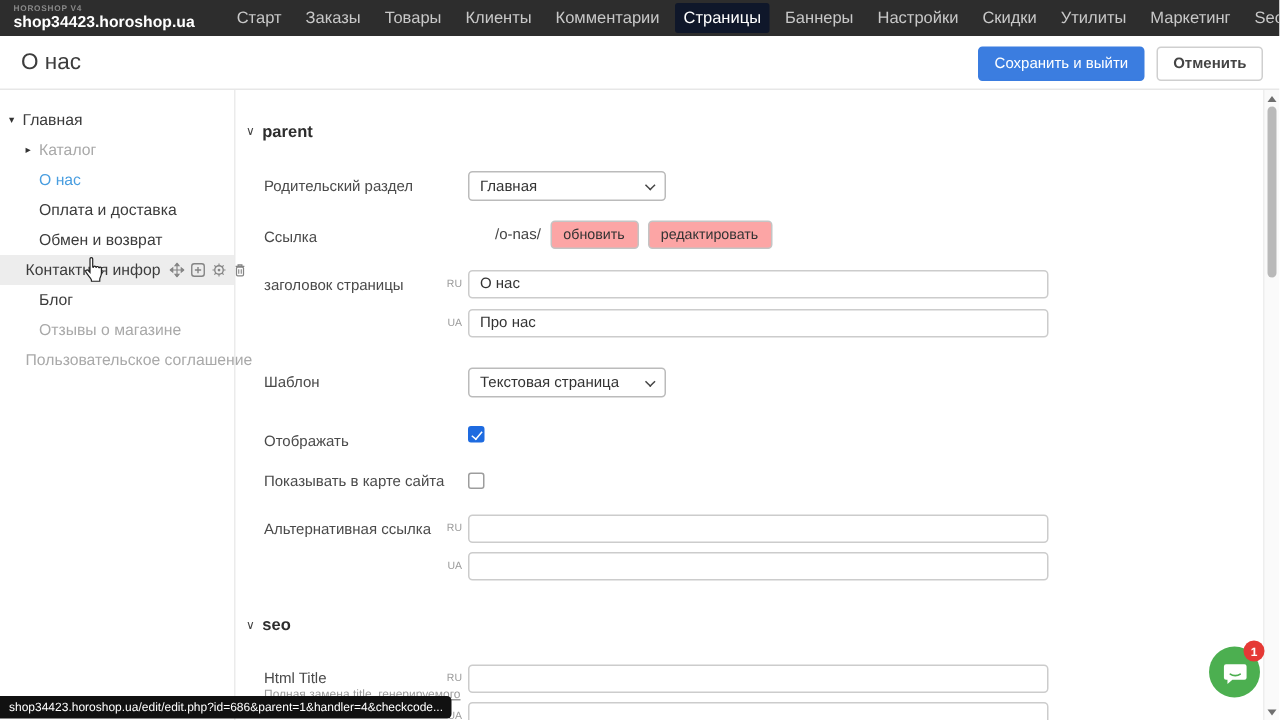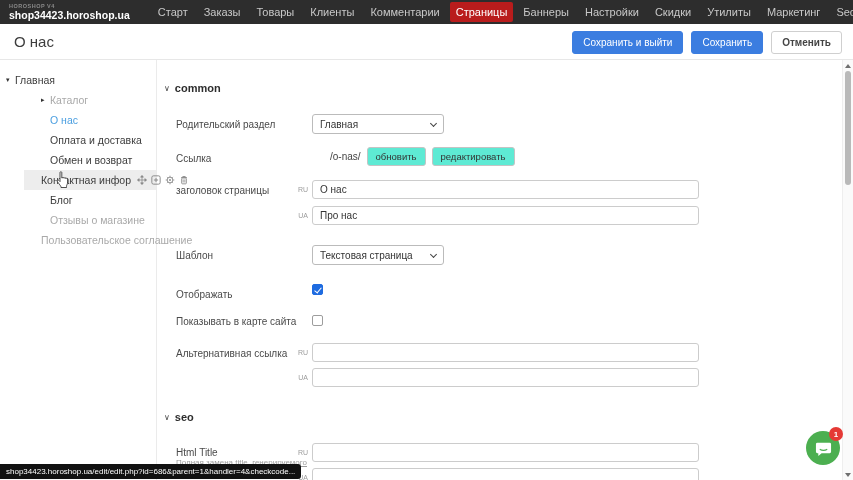--- a/index.html
+++ b/index.html
@@ -5,38 +5,38 @@
   * { margin:0; padding:0; box-sizing:border-box; }
   html,body { width:853px; height:480px; overflow:hidden; font-family:"Liberation Sans", sans-serif; background:#fff; position:relative; }
 
   
   .topbar { position:absolute; left:0; top:0; width:853px; height:24px; background:#2d2d2d; display:flex; align-items:center; z-index:30; }
   .logo { margin-left:9px; line-height:1; cursor:pointer; }
   .logo .sm { display:block; font-size:5.5px; color:#8a8a8a; letter-spacing:.5px; font-weight:bold; margin-bottom:1px; text-transform:uppercase; }
   .logo .big { display:block; font-size:10.5px; color:#fff; font-weight:bold; }
   .nav { display:flex; align-items:center; margin-left:22px; gap:4px; }
   .nav-item { font-size:11px; color:#c8c8c8; padding:4px 6px; border-radius:2px; cursor:pointer; white-space:nowrap; }
-  .nav-item.active { background:#b91c1c; color:#fff; }
+  .nav-item.active { background:#0f172a; color:#fff; }
   .top-icons { margin-left:auto; margin-right:8px; display:flex; align-items:center; gap:10px; }
   .top-icons svg { display:block; cursor:pointer; }
 
   
   .pagehead { position:absolute; left:0; top:24px; width:853px; height:36px; background:#fff; border-bottom:1px solid #e7e7e7; z-index:20; }
   .page-title { position:absolute; left:14px; top:9px; font-size:15px; color:#3d3d3d; }
   .head-btns { position:absolute; right:11px; top:7px; display:flex; gap:8px; }
   .btn { font-size:10px; padding:5px 10px; border-radius:3px; border:1px solid transparent; cursor:pointer; font-family:"Liberation Sans", sans-serif; }
   .btn.blue { background:#3b7de0; color:#fff; border-color:#3b7de0; }
   .btn.white { background:#fff; color:#444; border-color:#cfcfcf;font-weight:bold; }
 
   
   .sidebar { position:absolute; left:0; top:60px; width:157px; bottom:0; background:#fff; border-right:1px solid #ebebeb; z-index:5; }
   .trow { height:20px; display:flex; align-items:center; font-size:10.5px; color:#3c3c3c; cursor:pointer; white-space:nowrap; }
   .trow .tarrow { font-size:7px; color:#333; width:9px; display:inline-block; }
   .lvl0 { padding-left:6px; }
-  .lvl1 { padding-left:17px;margin-left:24px; }
+  .lvl1 { padding-left:17px; }
   .trow.mut { color:#a9a9a9; }
   .trow.mut .tarrow { color:#333; }
   .trow.sel { color:#4a9ee0; }
   .trow.hov { background:#ededed; }
   .rowicons { display:flex; align-items:center; gap:4px; margin-left:6px; }
   .rowicons svg { display:block; cursor:pointer; }
 
   
   .main { position:absolute; left:158px; top:60px; right:11px; bottom:0; background:#fff; }
   .sect { position:absolute; left:6px; font-size:11px; font-weight:bold; color:#2d2d2d; cursor:pointer; }
@@ -45,21 +45,21 @@
   .fhint { position:absolute; left:18px; font-size:8px; color:#9b9b9b; }
   .langtag { position:absolute; width:14px; text-align:right; font-size:7px; color:#9b9b9b; }
   .tinput { position:absolute; left:154px; width:387px; height:19px; border:1px solid #ccc; border-radius:3px; font-size:10px; color:#333; padding:0 7px; font-family:"Liberation Sans", sans-serif; background:#fff; }
   .selwrap { position:absolute; left:154px; width:132px; height:20px; border:1px solid #bbb; border-radius:3px; background:#fff; font-size:10px; color:#333; display:flex; align-items:center; padding:0 7px; cursor:pointer; }
   .selwrap .chev { position:absolute; right:7px; top:6px; width:5px; height:5px; border-right:1.4px solid #444; border-bottom:1.4px solid #444; transform:rotate(45deg); }
   .chk { position:absolute; left:154px; width:11px; height:11px; border:1px solid #9d9d9d; border-radius:2px; background:#fff; cursor:pointer; }
   .chk.on { background:#1e6be0; border-color:#1e6be0; }
   .chk.on::after { content:""; position:absolute; left:2.5px; top:0.5px; width:3px; height:6px; border-right:1.6px solid #fff; border-bottom:1.6px solid #fff; transform:rotate(40deg); }
   .linkrow { position:absolute; left:172px; display:flex; align-items:center; gap:6px; }
   .linkpath { font-size:10px; color:#444; }
-  .minibtn { font-size:9.5px; color:#333; background:#5eead4; border:1px solid #c4c4c4; border-radius:3px; padding:3px 8px; cursor:pointer; font-family:"Liberation Sans", sans-serif; }
+  .minibtn { font-size:9.5px; color:#333; background:#fca5a5; border:1px solid #c4c4c4; border-radius:3px; padding:3px 8px; cursor:pointer; font-family:"Liberation Sans", sans-serif; }
 
   
   .scrollbar { position:absolute; right:0; top:60px; width:11px; bottom:0; background:#fafafa; border-left:1px solid #eee; z-index:25; }
   .sb-up, .sb-dn { position:absolute; left:0; width:100%; height:11px; display:flex; align-items:center; justify-content:center; cursor:pointer; }
   .sb-up { top:0; } .sb-dn { bottom:0; }
   .tri-up { width:0; height:0; border-left:3px solid transparent; border-right:3px solid transparent; border-bottom:4px solid #6f6f6f; }
   .tri-dn { width:0; height:0; border-left:3px solid transparent; border-right:3px solid transparent; border-top:4px solid #6f6f6f; }
   .sb-thumb { position:absolute; left:2px; top:11px; width:6px; height:114px; background:#b9b9b9; border-radius:3px; cursor:pointer; }
 
   
@@ -101,21 +101,20 @@
         <path d="M6 2 H3 V12 H6" fill="none" stroke="#c8c8c8" stroke-width="1.2"></path>
         <path d="M6 7 H12 M9.7 4.5 L12.2 7 L9.7 9.5" fill="none" stroke="#c8c8c8" stroke-width="1.2"></path>
       </svg>
   </div>
 </div>
 
 <div class="pagehead">
   <div class="page-title">О нас</div>
   <div class="head-btns">
     <button class="btn blue">Сохранить и выйти</button>
-    <button class="btn blue">Сохранить</button>
     <button class="btn white">Отменить</button>
   </div>
 </div>
 
 <div class="sidebar">
   <div style="height:10px"></div>
   <div class="trow lvl0">
     <span class="tarrow">▾</span>
     <span>Главная</span>
   </div>
@@ -168,21 +167,21 @@
   </div>
   <div class="trow lvl1 mut">
     <span class="tarrow"></span>
     <span>Пользовательское соглашение</span>
   </div>
 </div>
 
 <div class="main">
 
   <div class="sect" style="top:22px;">
-    <span class="sarr">∨</span><span>common</span>
+    <span class="sarr">∨</span><span>parent</span>
   </div>
 
   <div class="flabel" style="top:59px;">Родительский раздел</div>
   <div class="selwrap" style="top:54px;">
     <span>Главная</span>
     <span class="chev"></span>
   </div>
 
   <div class="flabel" style="top:93px;">Ссылка</div>
   <div class="linkrow" style="top:87px;">

